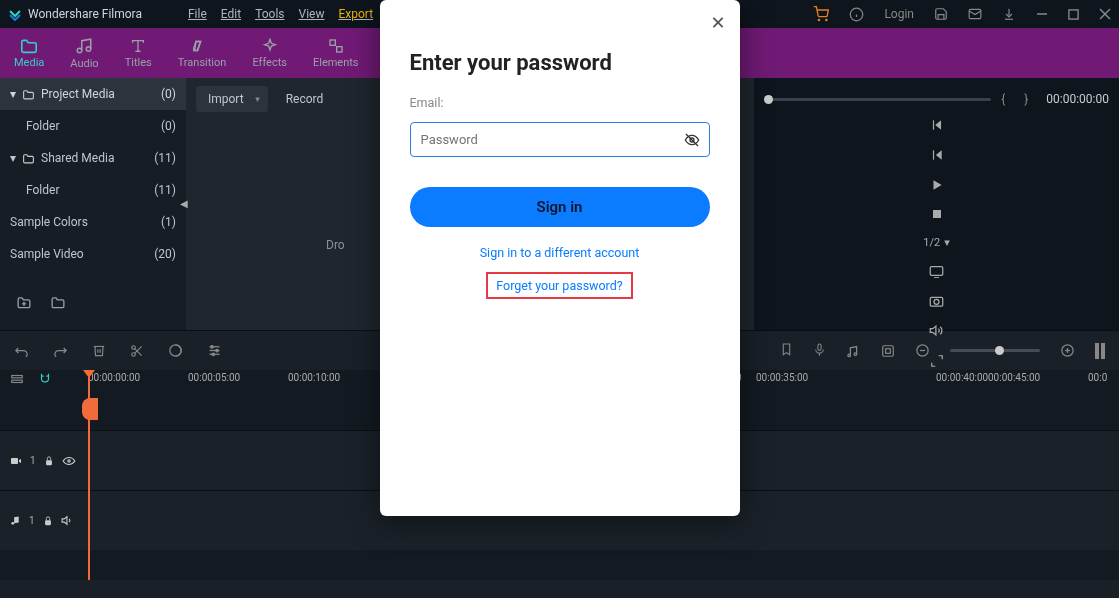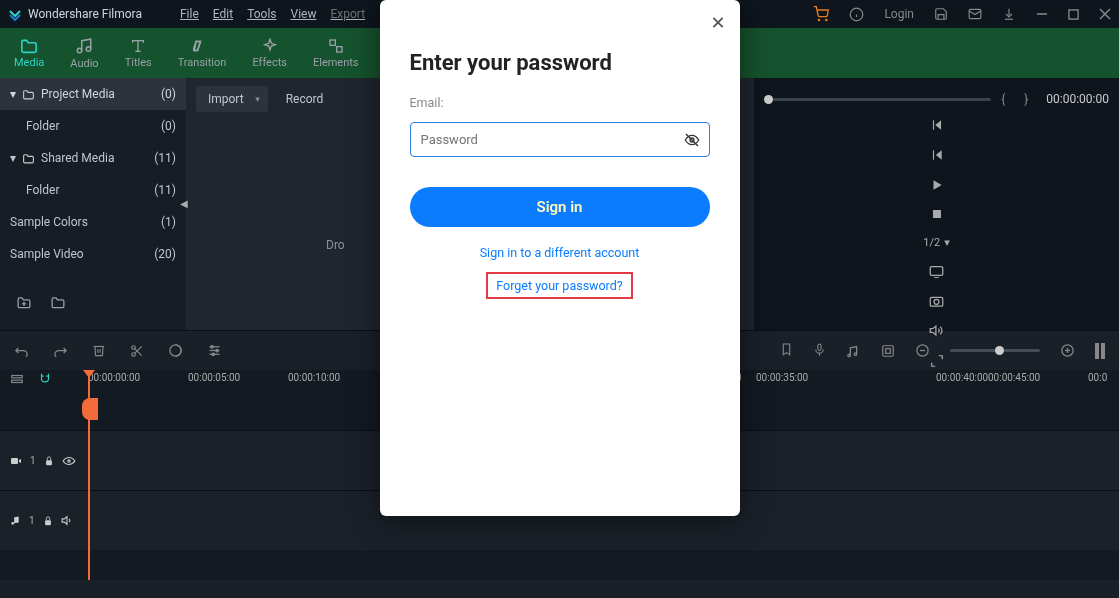--- a/index.html
+++ b/index.html
@@ -1,28 +1,28 @@
 <!DOCTYPE html>
 <html><head>
 <meta charset="utf-8">
 <style>
 * { margin:0; padding:0; box-sizing:border-box; font-family:-apple-system,BlinkMacSystemFont,"Segoe UI",Roboto,sans-serif; }
 body { background:#1a2028; color:#c0c5cc; width:1119px; height:598px; overflow:hidden; position:relative; }
 svg { display:block; }
 
 
-.titlebar { height:28px; display:flex; align-items:center; padding:8px 8px; background:#0e151d; font-size:12px; gap:16px; }
+.titlebar { height:28px; display:flex; align-items:center; padding:8px 8px; background:#0e151d; font-size:12px; gap:24px; }
 .titlebar .app-title { display:flex; align-items:center; gap:6px; color:#d0d5dc; }
 .titlebar .menus { display:flex; gap:14px; margin-left:22px; color:#b0b5bc;text-decoration:underline; }
 .titlebar .right-icons { margin-left:auto; display:flex; align-items:center; gap:20px; color:#888; }
 .titlebar .right-icons .login { font-size:12px; }
 .titlebar .cart { color:#e67e22; }
 
 
-.toolbar { height:50px; background:#14532d; display:flex; align-items:center; padding:0 14px; gap:26px; }
+.toolbar { height:50px; background:#701a75; display:flex; align-items:center; padding:0 14px; gap:26px; }
 .tool { display:flex; flex-direction:column; align-items:center; font-size:11px; color:#9aa0a8; gap:2px; cursor:pointer; }
 .tool.active { color:#2fd3c5; }
 .tool.active .tool-icon svg { stroke:#2fd3c5; }
 
 
 .workspace { display:flex; height:252px; background:#1f262e; }
 .sidebar { width:186px; background:#161d25; font-size:12px; }
 .side-row { display:flex; align-items:center; padding:0 10px; height:32px; justify-content:space-between; cursor:pointer; }
 .side-row.header { background:#2c333c; color:#d0d5dc; }
 .side-row .left { display:flex; align-items:center; gap:6px; }
@@ -68,21 +68,21 @@
 
 
 .modal-overlay { position:absolute; inset:0; display:flex; align-items:flex-start; justify-content:center; }
 .modal { margin-top:0; width:360px; height:516px; background:#fff; border-radius:6px; padding:18px 30px; color:#222; box-shadow:0 4px 30px rgba(0,0,0,.5); position:relative; }
 .modal .close { position:absolute; right:14px; top:12px; font-size:18px; color:#555; cursor:pointer; }
 .modal h2 { font-size:22px; font-weight:700; margin:32px 0 20px; }
 .modal .field-label { font-size:12.5px; color:#888; margin-bottom:12px; display:block; }
 .modal .pw-wrap { position:relative; }
 .modal input[type=password] { width:100%; padding:9px 34px 9px 10px; border:1px solid #2f7de0; border-radius:4px; font-size:13px; outline:none; }
 .pw-eye { position:absolute; right:10px; top:50%; transform:translateY(-50%); color:#555; }
-.modal .signin-btn { width:100%; margin-top:30px; padding:11px; background:#0b7cff; color:#fef9c3; border:none; border-radius:22px; font-size:15px; font-weight:600; cursor:pointer; }
+.modal .signin-btn { width:100%; margin-top:30px; padding:11px; background:#0b7cff; color:#0f172a; border:none; border-radius:22px; font-size:15px; font-weight:600; cursor:pointer; }
 .modal .alt-link { display:block; text-align:center; margin-top:18px; color:#0b7cff; font-size:12.5px; cursor:pointer; }
 .modal .forgot-link { display:inline-block; margin-top:12px; color:#0b7cff; font-size:12.5px; cursor:pointer; border:2px solid #e63946; padding:4px 8px; }
 .modal .forgot-wrap { text-align:center; }
 
 .icon-btn { cursor:pointer; }
 </style>
 </head>
 <body>
 
 <div class="titlebar">
@@ -91,21 +91,21 @@
         <path d="M2 4 L7 9 L12 4" stroke="#2fd3c5" stroke-width="2" fill="none"></path>
         <path d="M2 8 L7 13 L12 8" stroke="#1a7fd4" stroke-width="2" fill="none"></path>
       </svg>
     <span>Wondershare Filmora</span>
   </div>
   <div class="menus">
     <span>File</span>
     <span>Edit</span>
     <span>Tools</span>
     <span>View</span>
-    <span style="color:#737373">Export</span>
+    <span style="color:#eab308">Export</span>
   </div>
   <div class="right-icons">
     <span class="icon-btn cart">
         <svg width="16" height="16" viewBox="0 0 24 24" fill="none" stroke="currentColor" stroke-width="2">
           <circle cx="9" cy="21" r="1"></circle>
           <circle cx="20" cy="21" r="1"></circle>
           <path d="M1 1h4l2.7 13.4a2 2 0 0 0 2 1.6h9.7a2 2 0 0 0 2-1.6L23 6H6"></path>
         </svg>
       </span>
     <span class="icon-btn">

